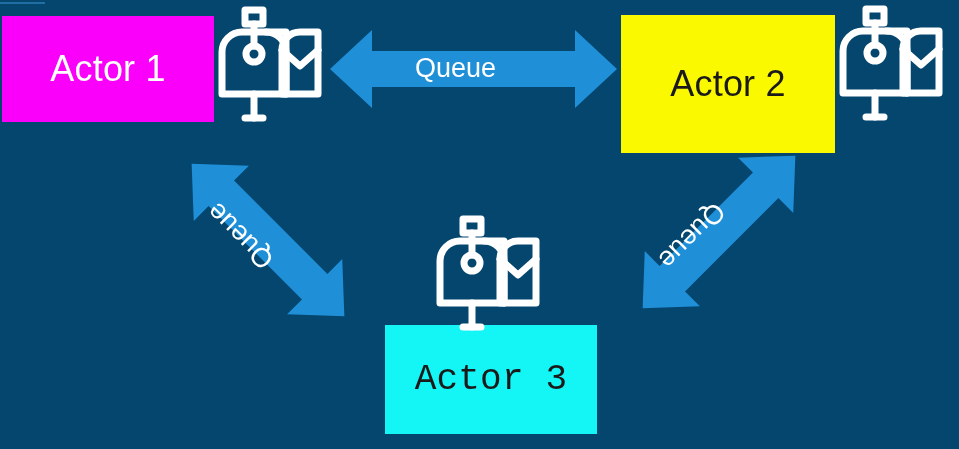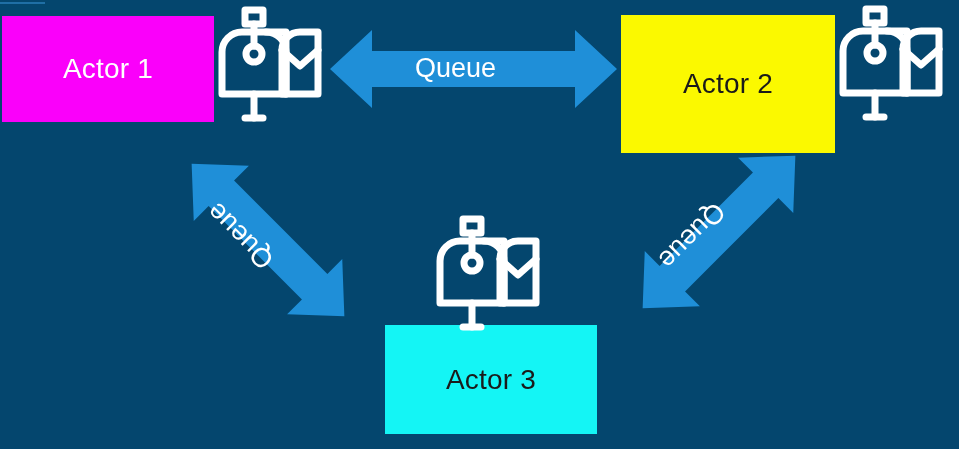--- a/index.html
+++ b/index.html
@@ -24,21 +24,21 @@
     height: 449px;
   }
   .actor-box {
     position: absolute;
     display: flex;
     align-items: center;
     justify-content: center;
     box-sizing: border-box;
   }
   .actor-label {
-    font-size: 28px;
+    font-size: 36px;
     line-height: 1;
     letter-spacing: 0.2px;
     white-space: nowrap;
   }
   #actor1-box {
     left: 2px;
     top: 16px;
     width: 212px;
     height: 106px;
     background: #fa00fa;
@@ -52,21 +52,21 @@
     background: #fbf900;
   }
   #actor2-box .actor-label { color: #1a1a1a; }
   #actor3-box {
     left: 385px;
     top: 325px;
     width: 212px;
     height: 109px;
     background: #14f5f5;
   }
-  #actor3-box .actor-label { color: #1a1a1a; }
+  #actor3-box .actor-label { color: #1a1a1a; font-family: Liberation Mono, monospace; }
 
   .mailbox-icon {
     position: absolute;
   }
   #mailbox-actor1 { left: 214px; top: 4px;  width: 112px; height: 122px; }
   #mailbox-actor2 { left: 835px; top: 3px;  width: 112px; height: 122px; }
   #mailbox-actor3 { left: 432px; top: 213px; width: 112px; height: 122px; }
 
   .queue-label {
     position: absolute;

